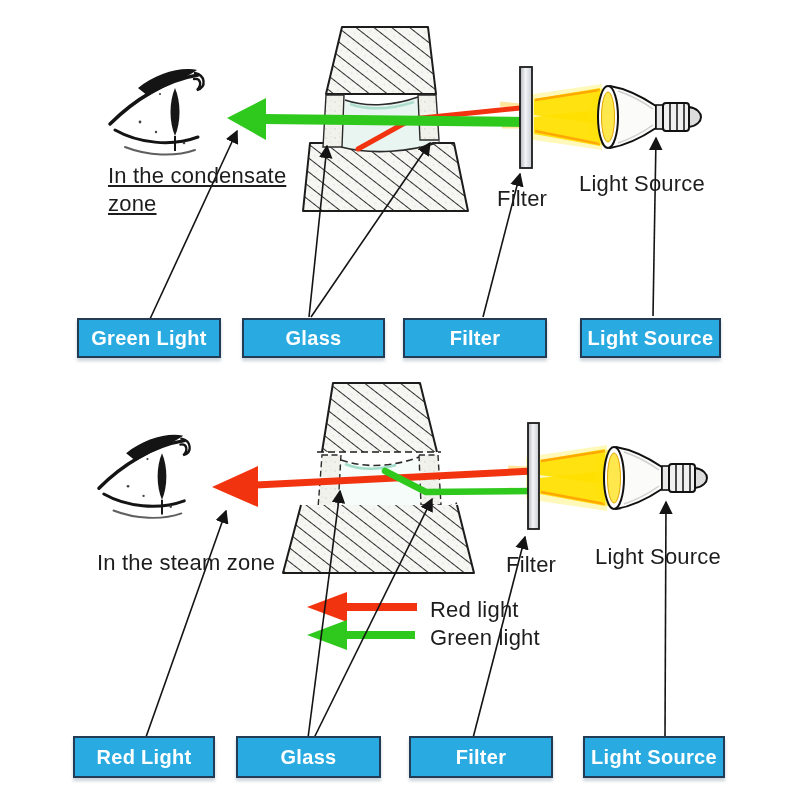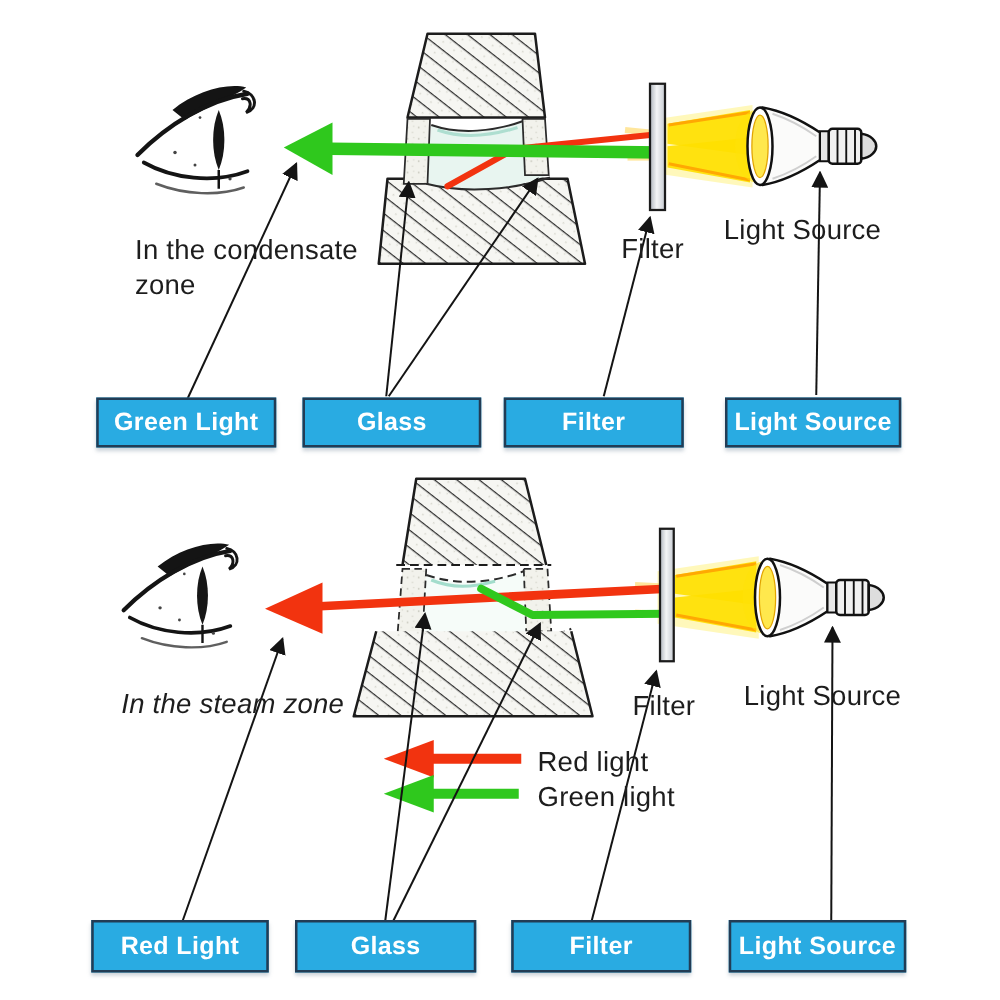--- a/index.html
+++ b/index.html
@@ -180,27 +180,27 @@
 
   <g stroke="#141414" stroke-width="1.6">
     <line x1="146" y1="737" x2="226" y2="511" marker-end="url(#ah)"></line>
     <line x1="308" y1="738" x2="340" y2="491" marker-end="url(#ah)"></line>
     <line x1="314" y1="738" x2="432" y2="499" marker-end="url(#ah)"></line>
     <line x1="473" y1="738" x2="525" y2="537" marker-end="url(#ah)"></line>
     <line x1="665" y1="738" x2="666" y2="502" marker-end="url(#ah)"></line>
   </g>
 </svg>
 
-<div class="label" style="left:108px;top:186px;width:180px;">In the condensate zone</div>
+<div class="label" style="left:108px;top:162px;width:180px;text-decoration:underline;">In the condensate zone</div>
 
 <div class="label" style="left:497px;top:185px;">Filter</div>
 
 <div class="label" style="left:579px;top:170px;">Light Source</div>
 
-<div class="label" style="left:97px;top:549px;font-style:italic;">In the steam zone</div>
+<div class="label" style="left:97px;top:549px;">In the steam zone</div>
 
 <div class="label" style="left:506px;top:551px;">Filter</div>
 
 <div class="label" style="left:595px;top:543px;">Light Source</div>
 
 <div class="label" style="left:430px;top:596px;">Red light</div>
 
 <div class="label" style="left:430px;top:624px;">Green light</div>
 
 <div class="btn-row-top">

